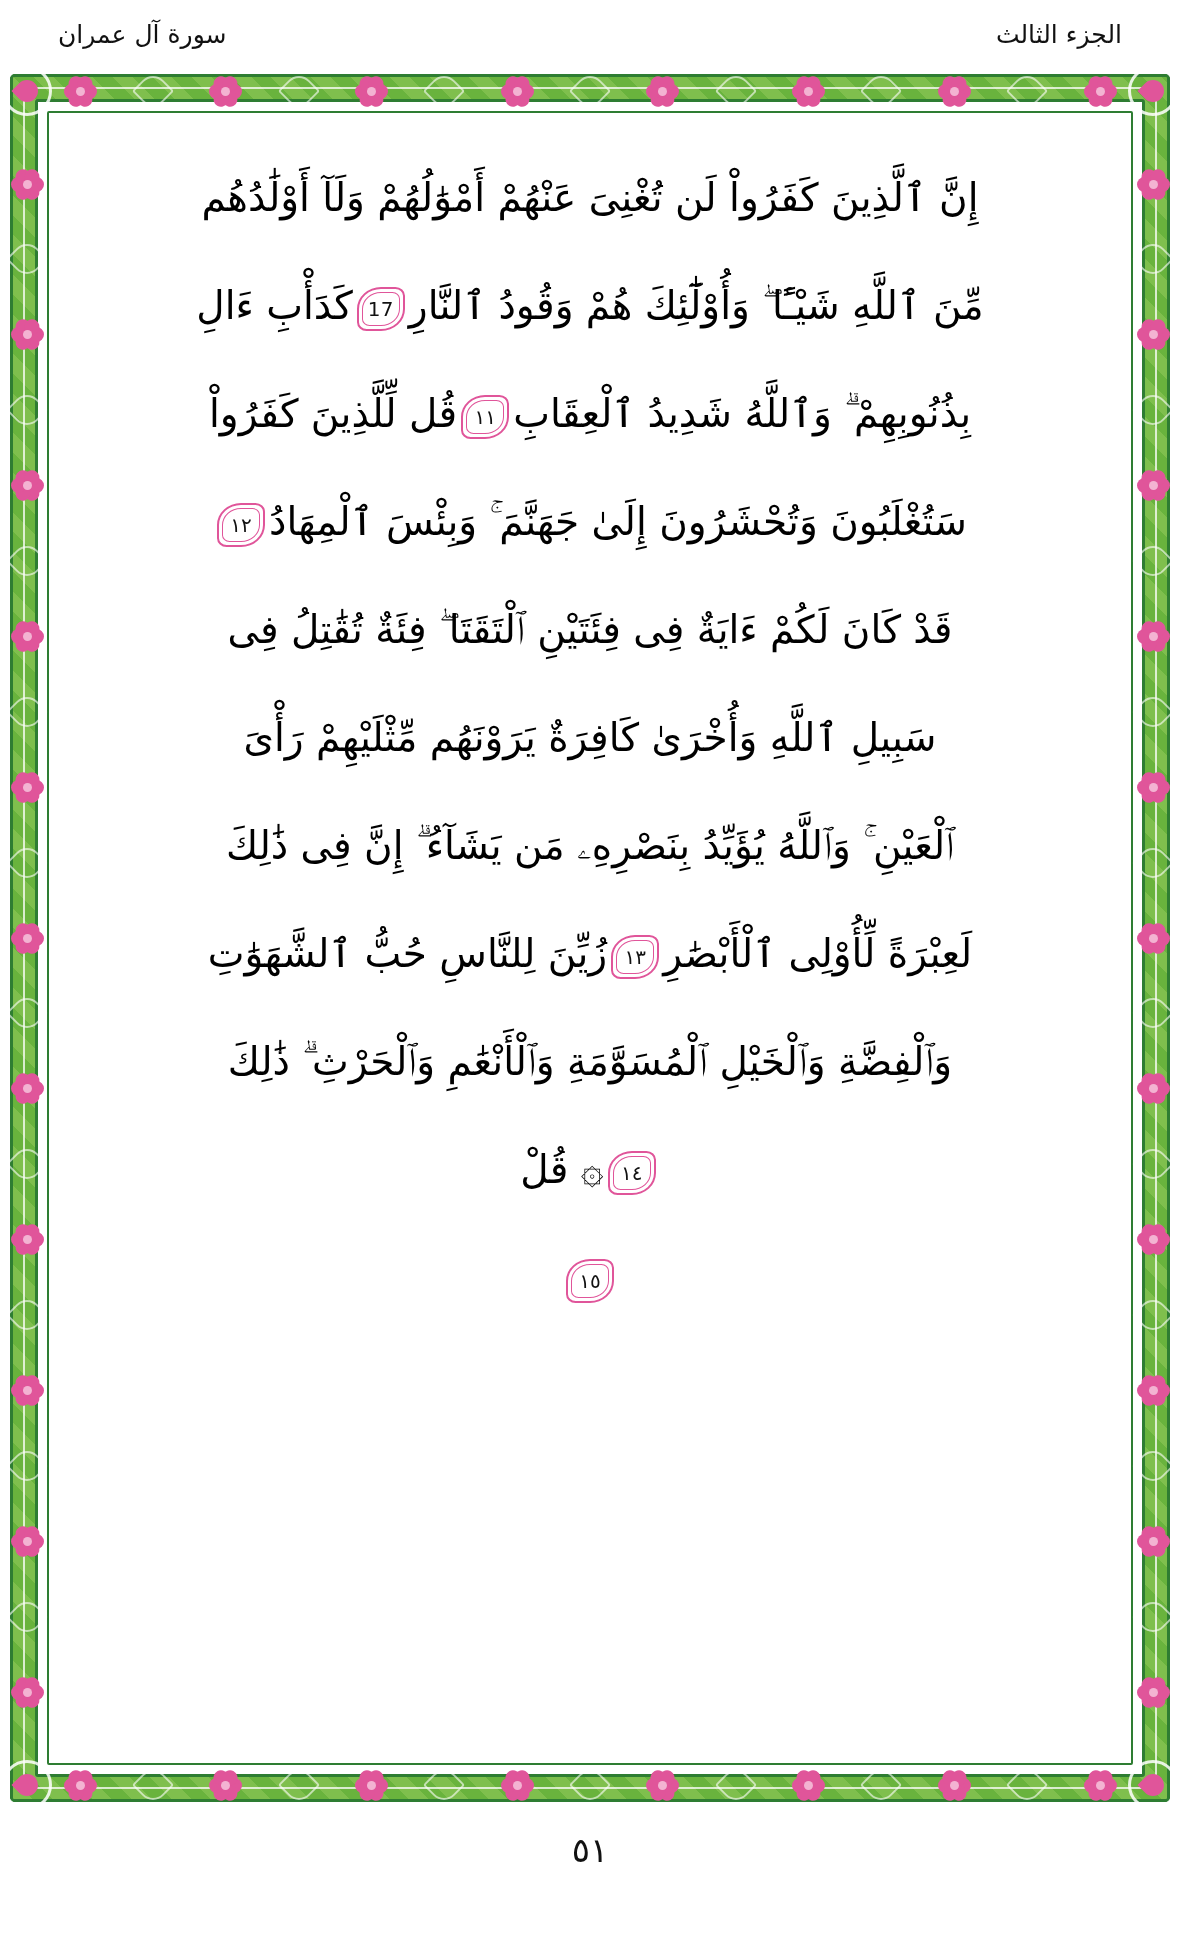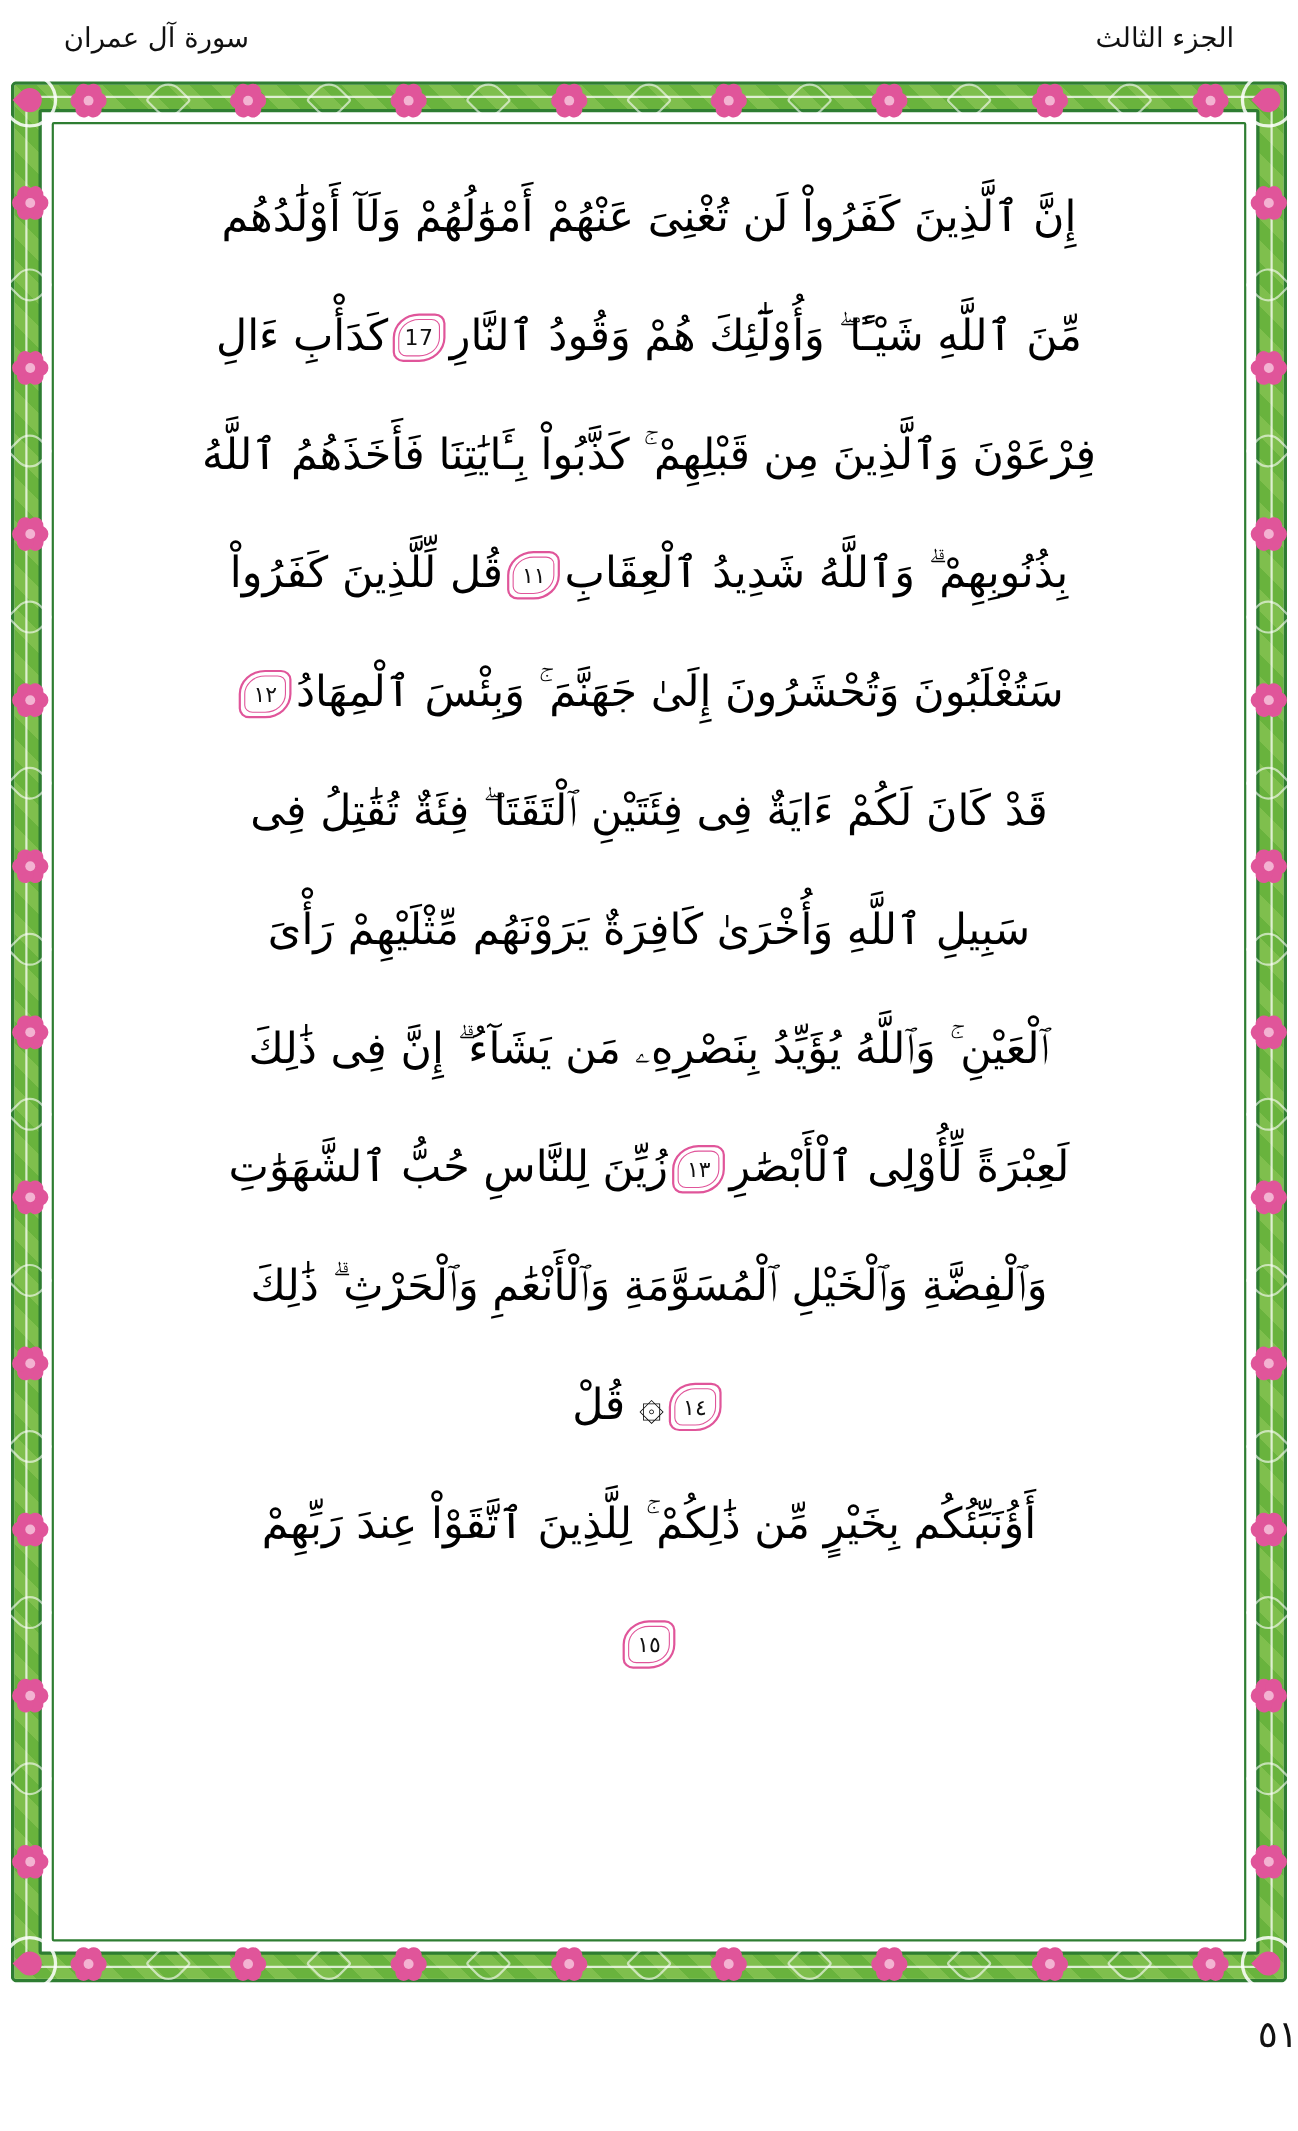--- a/index.html
+++ b/index.html
@@ -213,21 +213,20 @@
     position: absolute;
     left: 0;
     top: 1830px;
     width: 1180px;
     text-align: center;
   }
   .page-number {
     font-family: "DejaVu Sans", sans-serif;
     font-size: 34px;
     color: #111111;
-    text-align: right;
   }
 </style>
 </head>
 <body>
 
 <div class="page">
 
   <div class="header">
     <div class="header-item">الجزء الثالث</div>
     <div class="header-item">سورة آل عمران</div>
@@ -630,30 +629,28 @@
       <div class="corner-rosette" style="left: 1153px; top: 1785px;">
         <span class="ring"></span>
         <span class="bud"></span>
       </div>
     </div>
 
   <div class="text-area">
     <div id="lines-container">
         <div class="ayah-line"><span>إِنَّ ٱلَّذِينَ كَفَرُواْ لَن تُغْنِىَ عَنْهُمْ أَمْوَٰلُهُمْ وَلَآ أَوْلَٰدُهُم</span></div>
         <div class="ayah-line"><span>مِّنَ ٱللَّهِ شَيْـًٔا ۖ وَأُوْلَٰٓئِكَ هُمْ وَقُودُ ٱلنَّارِ</span><span class="ayah-marker"><span class="frame"></span><span class="frame2"></span><span class="glyph">17</span></span><span>كَدَأْبِ ءَالِ</span></div>
-        <div class="ayah-line"><span>فِرْعَوْنَ وَٱلَّذِينَ مِن قَبْلِهِمْ ۚ كَذَّبُواْ بِـَٔايَٰتِنَا فَأَخَذَهُمُ ٱللَّهُ</span></div>
         <div class="ayah-line"><span>بِذُنُوبِهِمْ ۗ وَٱللَّهُ شَدِيدُ ٱلْعِقَابِ</span><span class="ayah-marker"><span class="frame"></span><span class="frame2"></span><span class="glyph">١١</span></span><span>قُل لِّلَّذِينَ كَفَرُواْ</span></div>
         <div class="ayah-line"><span>سَتُغْلَبُونَ وَتُحْشَرُونَ إِلَىٰ جَهَنَّمَ ۚ وَبِئْسَ ٱلْمِهَادُ</span><span class="ayah-marker"><span class="frame"></span><span class="frame2"></span><span class="glyph">١٢</span></span></div>
         <div class="ayah-line"><span>قَدْ كَانَ لَكُمْ ءَايَةٌ فِى فِئَتَيْنِ ٱلْتَقَتَا ۖ فِئَةٌ تُقَٰتِلُ فِى</span></div>
         <div class="ayah-line"><span>سَبِيلِ ٱللَّهِ وَأُخْرَىٰ كَافِرَةٌ يَرَوْنَهُم مِّثْلَيْهِمْ رَأْىَ</span></div>
         <div class="ayah-line"><span>ٱلْعَيْنِ ۚ وَٱللَّهُ يُؤَيِّدُ بِنَصْرِهِۦ مَن يَشَآءُ ۗ إِنَّ فِى ذَٰلِكَ</span></div>
         <div class="ayah-line"><span>لَعِبْرَةً لِّأُوْلِى ٱلْأَبْصَٰرِ</span><span class="ayah-marker"><span class="frame"></span><span class="frame2"></span><span class="glyph">١٣</span></span><span>زُيِّنَ لِلنَّاسِ حُبُّ ٱلشَّهَوَٰتِ</span></div>
         <div class="ayah-line"><span>وَٱلْفِضَّةِ وَٱلْخَيْلِ ٱلْمُسَوَّمَةِ وَٱلْأَنْعَٰمِ وَٱلْحَرْثِ ۗ ذَٰلِكَ</span></div>
         <div class="ayah-line"><span class="ayah-marker"><span class="frame"></span><span class="frame2"></span><span class="glyph">١٤</span></span><span>۞ قُلْ</span></div>
-        <div class="ayah-line"><span>أَؤُنَبِّئُكُم بِخَيْرٍ مِّن ذَٰلِكُمْ ۚ لِلَّذِينَ ٱتَّقَوْاْ عِندَ رَبِّهِمْ</span></div>
         <div class="ayah-line"><span class="ayah-marker"><span class="frame"></span><span class="frame2"></span><span class="glyph">١٥</span></span></div>
       </div>
   </div>
 
   <div class="footer">
     <div class="page-number">٥١</div>
   </div>
 
 </div>
 

